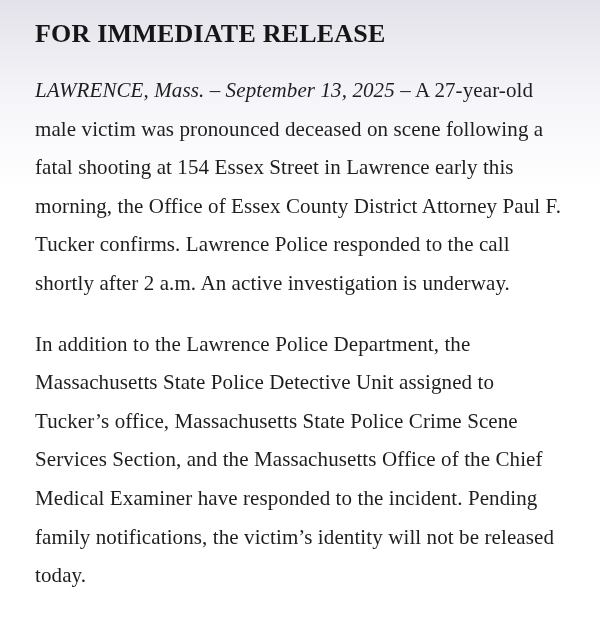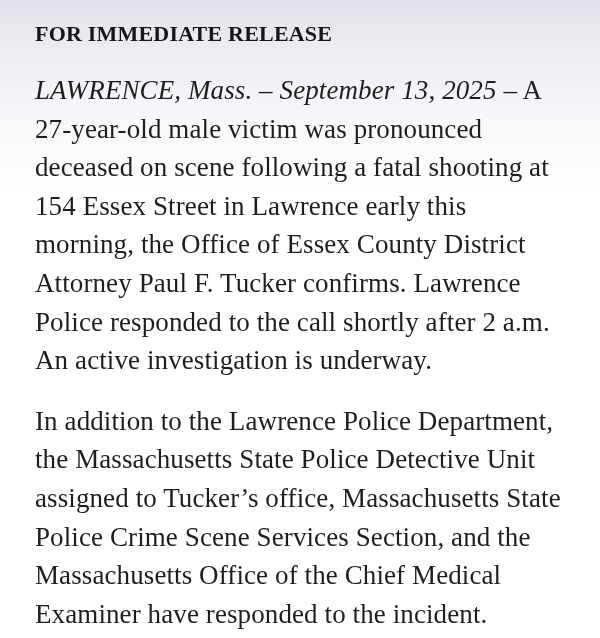--- a/index.html
+++ b/index.html
@@ -16,29 +16,29 @@
     -webkit-font-smoothing: antialiased;
   }
   .page {
     box-sizing: border-box;
     width: 600px;
     height: 638px;
     padding: 21px 33px 24px 35px;
   }
   .release-header {
     margin: 0 0 24px 0;
-    font-size: 22px;
+    font-size: 26px;
     line-height: 26px;
     font-weight: 700;
     letter-spacing: 0.2px;
     color: #161616;
   }
   .release-paragraph {
     margin: 0 0 19px 0;
-    font-size: 27px;
+    font-size: 21px;
     line-height: 38.6px;
     letter-spacing: 0.1px;
   }
   .release-paragraph:last-child {
     margin-bottom: 0;
     margin-top: 22px;
   }
   .dateline {
     font-style: italic;
   }

